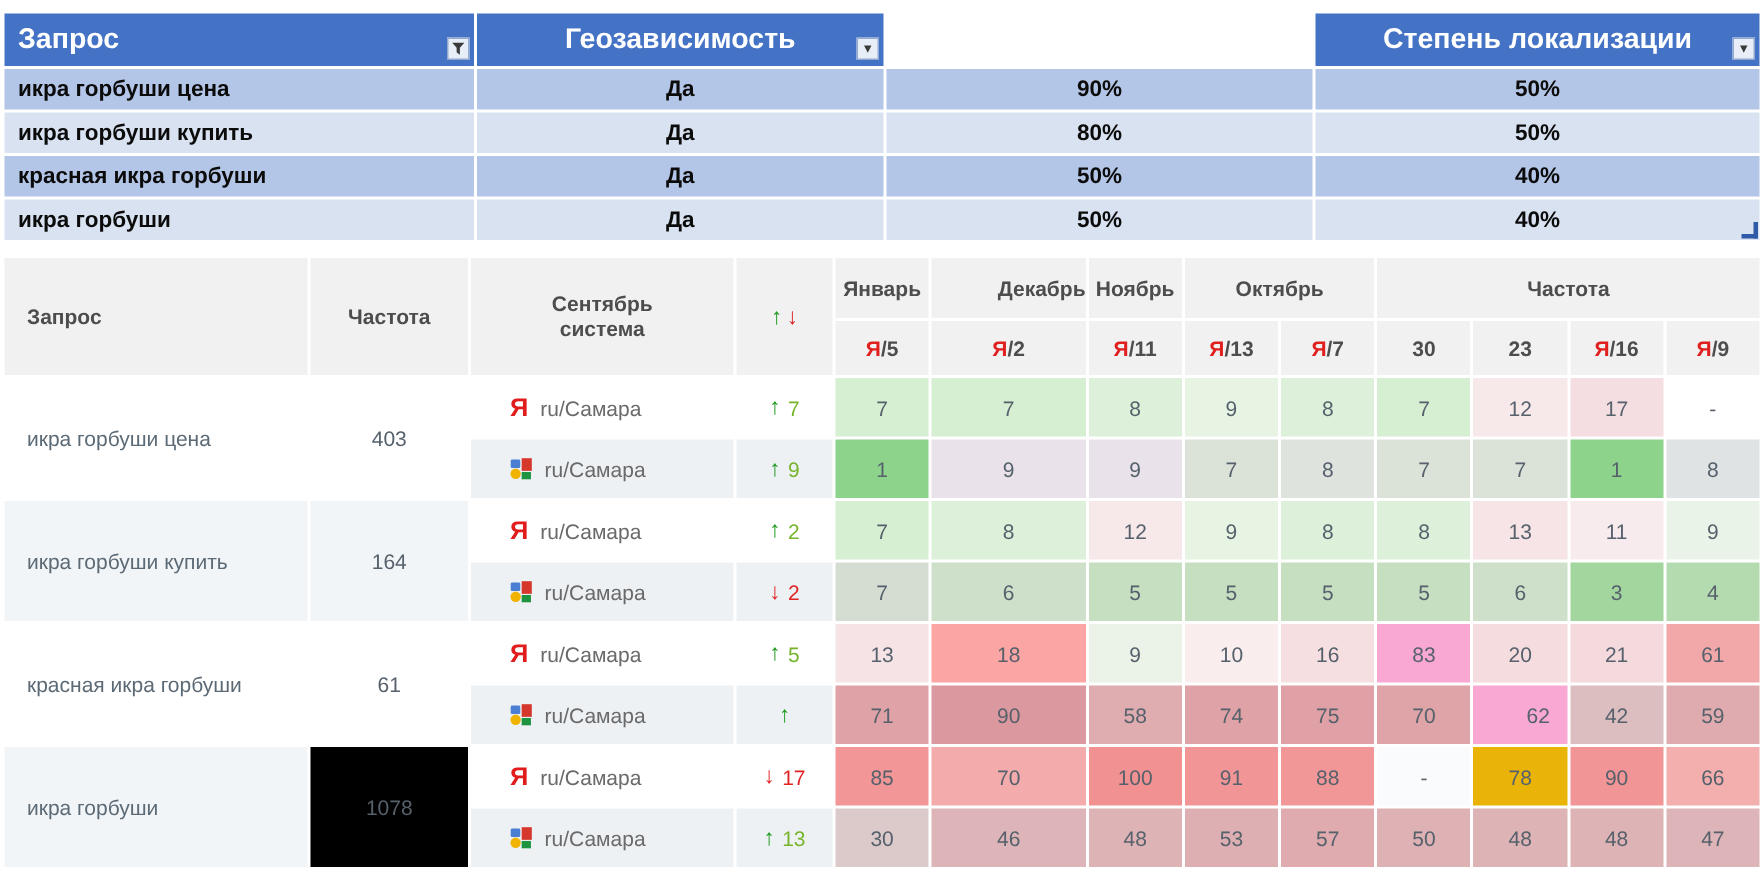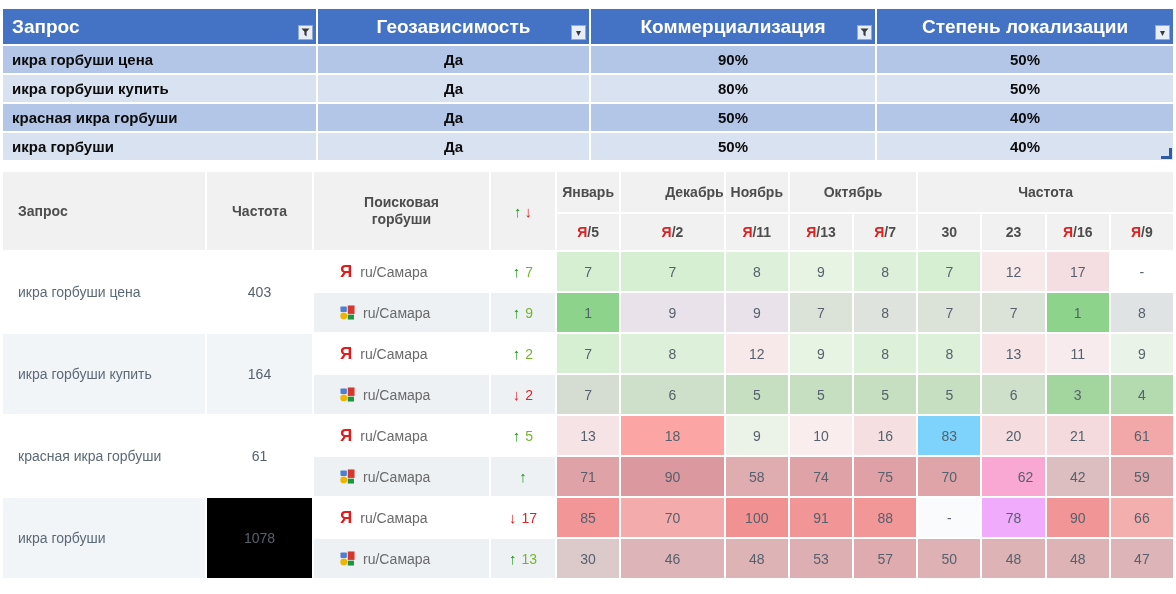--- a/index.html
+++ b/index.html
@@ -78,28 +78,20 @@
           <path d="M0.5 0.5h9L6.2 4.3v5.2L3.8 7.6V4.3z" fill="#3a3a3a"></path>
         </svg>
       </span>
     </div>
     <div class="xl-cell xl-head" style="grid-area: 1 / 2;">
       <span>Геозависимость</span>
       <span class="xl-filter">
         <span class="caret">▾</span>
       </span>
     </div>
-    <div class="xl-cell xl-head" style="grid-area: 1 / 3;">
-      <span>Коммерциализация</span>
-      <span class="xl-filter">
-        <svg width="9" height="9" viewBox="0 0 10 10">
-          <path d="M0.5 0.5h9L6.2 4.3v5.2L3.8 7.6V4.3z" fill="#3a3a3a"></path>
-        </svg>
-      </span>
-    </div>
     <div class="xl-cell xl-head" style="grid-area: 1 / 4;">
       <span>Степень локализации</span>
       <span class="xl-filter">
         <span class="caret">▾</span>
       </span>
     </div>
     <div class="xl-cell xl-row odd left" style="grid-area: 2 / 1;">
       <span>икра горбуши цена</span>
     </div>
     <div class="xl-cell xl-row odd" style="grid-area: 2 / 2;">
@@ -146,21 +138,21 @@
     </div>
     <div class="xl-cell xl-row even" style="grid-area: 5 / 4;">
       <span>40%</span>
       <span class="resize-handle"></span>
     </div>
   </div>
 
 <div class="track" id="tracking-grid">
   <div class="t-head hq">Запрос</div>
   <div class="t-head hf">Частота</div>
-  <div class="t-head he">Поисковая горбуши</div>
+  <div class="t-head he">Сентябрь система</div>
   <div class="t-head hd">
     <span class="arr-up">↑</span>
     <span class="arr-down">↓</span>
   </div>
 <div class="t-head" style="grid-area: 1 / 5 / auto / span 1;">Январь</div>
     <div class="t-head" style="grid-area: 1 / 6 / auto / span 1; padding-left: 44px;">Декабрь</div>
     <div class="t-head" style="grid-area: 1 / 7 / auto / span 1;">Ноябрь</div>
     <div class="t-head" style="grid-area: 1 / 8 / auto / span 2;">Октябрь</div>
     <div class="t-head" style="grid-area: 1 / 10 / auto / span 4;">Частота</div>
     <div class="t-head" style="grid-area: 2 / 5;">
@@ -291,21 +283,21 @@
     </div>
     <div class="t-cell delta" style="grid-area: 7 / 4; background: rgb(255, 255, 255);">
       <span class="arr-up">↑</span>
       <span class="dnum-up">5</span>
     </div>
     <div class="t-cell pos" style="grid-area: 7 / 5; background: rgb(246, 227, 229);">13</div>
     <div class="t-cell pos" style="grid-area: 7 / 6; background: #fca5a5;">18</div>
     <div class="t-cell pos" style="grid-area: 7 / 7; background: rgb(235, 243, 233);">9</div>
     <div class="t-cell pos" style="grid-area: 7 / 8; background: rgb(249, 237, 238);">10</div>
     <div class="t-cell pos" style="grid-area: 7 / 9; background: rgb(246, 223, 225); text-align: right;">16</div>
-    <div class="t-cell pos" style="grid-area: 7 / 10; background: #7dd3fc;">83</div>
+    <div class="t-cell pos" style="grid-area: 7 / 10; background: #f9a8d4;">83</div>
     <div class="t-cell pos" style="grid-area: 7 / 11; background: rgb(245, 220, 222);">20</div>
     <div class="t-cell pos" style="grid-area: 7 / 12; background: rgb(244, 218, 221);">21</div>
     <div class="t-cell pos" style="grid-area: 7 / 13; background: rgb(242, 167, 168);">61</div>
     <div class="t-cell engine" style="grid-area: 8 / 3; background: rgb(237, 241, 244);">
       <span class="gicon">
         <svg width="15" height="15" viewBox="0 0 16 16">
           <rect x="0.5" y="1.5" width="6.8" height="6" rx="1" fill="#4a7fd4"></rect>
           <rect x="8.3" y="0.5" width="7.2" height="9" fill="#d6372c"></rect>
           <circle cx="4" cy="11.6" r="3.7" fill="#f0b400"></circle>
           <rect x="8.3" y="10.3" width="6.6" height="5.2" fill="#1f9440"></rect>
@@ -334,21 +326,21 @@
     <div class="t-cell delta" style="grid-area: 9 / 4; background: rgb(255, 255, 255);">
       <span class="arr-down">↓</span>
       <span class="dnum-down">17</span>
     </div>
     <div class="t-cell pos" style="grid-area: 9 / 5; background: rgb(242, 150, 151);">85</div>
     <div class="t-cell pos" style="grid-area: 9 / 6; background: rgb(243, 171, 172);">70</div>
     <div class="t-cell pos" style="grid-area: 9 / 7; background: rgb(241, 145, 146);">100</div>
     <div class="t-cell pos" style="grid-area: 9 / 8; background: rgb(242, 149, 150);">91</div>
     <div class="t-cell pos" style="grid-area: 9 / 9; background: rgb(242, 151, 152);">88</div>
     <div class="t-cell pos" style="grid-area: 9 / 10; background: rgb(250, 251, 253);">-</div>
-    <div class="t-cell pos" style="grid-area: 9 / 11; background: #f0abfc;">78</div>
+    <div class="t-cell pos" style="grid-area: 9 / 11; background: #eab308;">78</div>
     <div class="t-cell pos" style="grid-area: 9 / 12; background: rgb(242, 149, 150);">90</div>
     <div class="t-cell pos" style="grid-area: 9 / 13; background: rgb(243, 174, 174);">66</div>
     <div class="t-cell engine" style="grid-area: 10 / 3; background: rgb(237, 241, 244);">
       <span class="gicon">
         <svg width="15" height="15" viewBox="0 0 16 16">
           <rect x="0.5" y="1.5" width="6.8" height="6" rx="1" fill="#4a7fd4"></rect>
           <rect x="8.3" y="0.5" width="7.2" height="9" fill="#d6372c"></rect>
           <circle cx="4" cy="11.6" r="3.7" fill="#f0b400"></circle>
           <rect x="8.3" y="10.3" width="6.6" height="5.2" fill="#1f9440"></rect>
         </svg>

